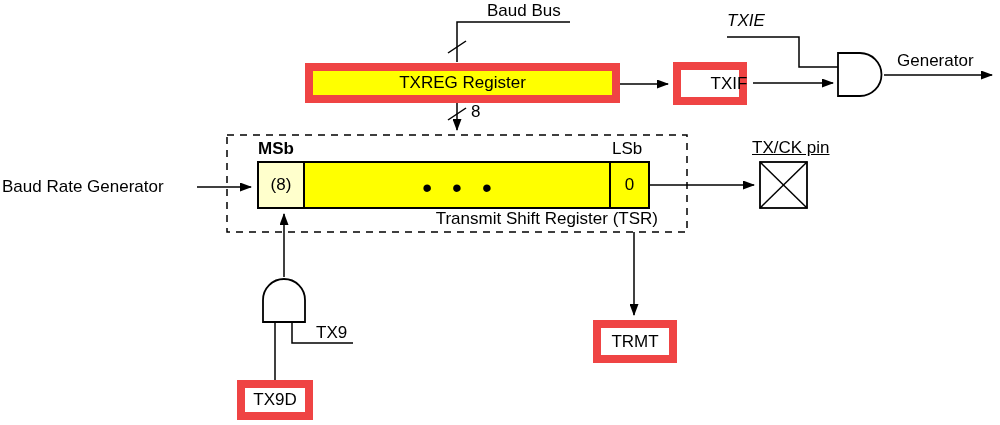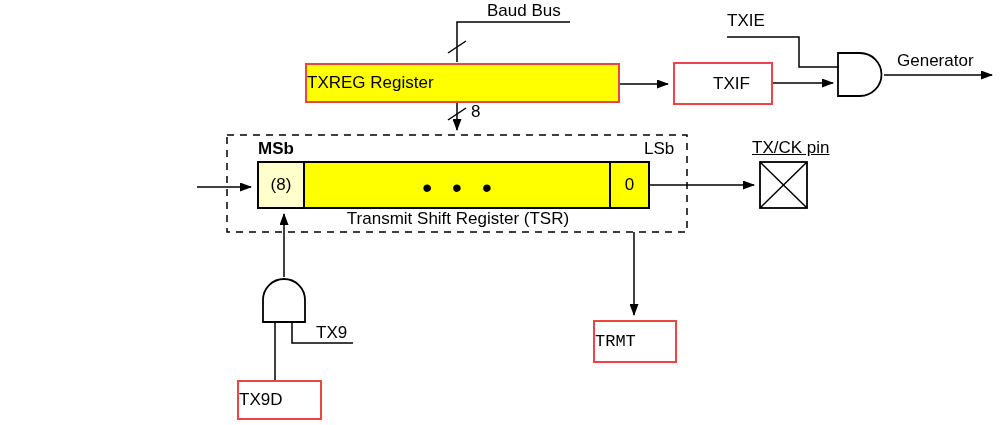--- a/index.html
+++ b/index.html
@@ -14,29 +14,29 @@
   #wires{position:absolute;left:0;top:0;width:1000px;height:425px;}
   .lbl{
     position:absolute;
     font-size:17px;
     line-height:20px;
     white-space:nowrap;
   }
   .box{
     position:absolute;
     box-sizing:border-box;
-    border:2px solid #ef4444;
+    border:8px solid #ef4444;
     background:#fff;
-    display:flex;align-items:center;justify-content:flex-start;
+    display:flex;align-items:center;justify-content:center;
     font-size:17px;
   }
   #txreg{left:305px;top:63px;width:315px;height:40px;background:#FFFF00;}
-  #txif{left:673px;top:62px;width:100px;height:43px;padding-left:38px;}
-  #trmt{left:593px;top:320px;width:84px;height:43px;font-family:Liberation Mono, monospace;}
-  #tx9d{left:237px;top:380px;width:85px;height:40px;}
+  #txif{left:673px;top:62px;width:74px;height:43px;padding-left:38px;}
+  #trmt{left:593px;top:320px;width:84px;height:43px;}
+  #tx9d{left:237px;top:380px;width:76px;height:40px;}
   
   #tsr-bar{
     position:absolute;left:257px;top:161px;width:393px;height:48px;
     box-sizing:border-box;border:2px solid #000;
     display:flex;background:#FFFF00;
   }
   .cell{
     box-sizing:border-box;
     display:flex;align-items:center;justify-content:center;
     font-size:17px;
@@ -44,29 +44,29 @@
   #cell-msb{width:46px;background:#FFFFCC;border-right:2px solid #000;}
   #cell-main{flex:1;background:#FFFF00;border-right:2px solid #000;}
   #cell-lsb{width:37px;background:#FFFF00;}
   #cell-main .dots{
     font-size:28px;
     letter-spacing:20px;
     margin-left:20px;
     line-height:10px;
     padding-top:6px;
   }
-  #tsr-caption{left:258px;top:209px;width:400px;text-align:center;}
+  #tsr-caption{left:258px;top:209px;width:400px;text-align:right;}
   #lbl-databus{left:487px;top:1px;}
   #lbl-eight{left:471px;top:102px;}
-  #lbl-txie{left:727px;top:11px;}
+  #lbl-txie{left:727px;top:11px;font-style:italic;}
   #lbl-interrupt{left:897px;top:51px;}
   #lbl-brg{left:2px;top:177px;}
   #lbl-txck{left:752px;top:138px;text-decoration:underline;}
   #lbl-msb{left:258px;top:139px;font-weight:bold;}
-  #lbl-lsb{left:644px;top:139px;}
+  #lbl-lsb{left:612px;top:139px;}
   #lbl-tx9{left:316px;top:323px;}
 </style>
 </head>
 <body>
 
 <div id="stage">
 
   <svg id="wires" width="1000" height="425" viewBox="0 0 1000 425" xmlns="http://www.w3.org/2000/svg">
     <defs>
       <marker id="arr" markerWidth="12" markerHeight="9" refX="11" refY="4.5" orient="auto" markerUnits="userSpaceOnUse">
@@ -138,19 +138,20 @@
     </div>
     <div class="cell" id="cell-lsb">
       <span>0</span>
     </div>
   </div>
 
   <div class="lbl" id="lbl-databus">Baud Bus</div>
   <div class="lbl" id="lbl-eight">8</div>
   <div class="lbl" id="lbl-txie">TXIE</div>
   <div class="lbl" id="lbl-interrupt">Generator</div>
+  <div class="lbl" id="lbl-brg">Baud Rate Generator</div>
   <div class="lbl" id="lbl-txck">TX/CK pin</div>
   <div class="lbl" id="lbl-msb">MSb</div>
   <div class="lbl" id="lbl-lsb">LSb</div>
   <div class="lbl" id="tsr-caption">Transmit Shift Register (TSR)</div>
   <div class="lbl" id="lbl-tx9">TX9</div>
 
 </div>
 
 </body></html>

